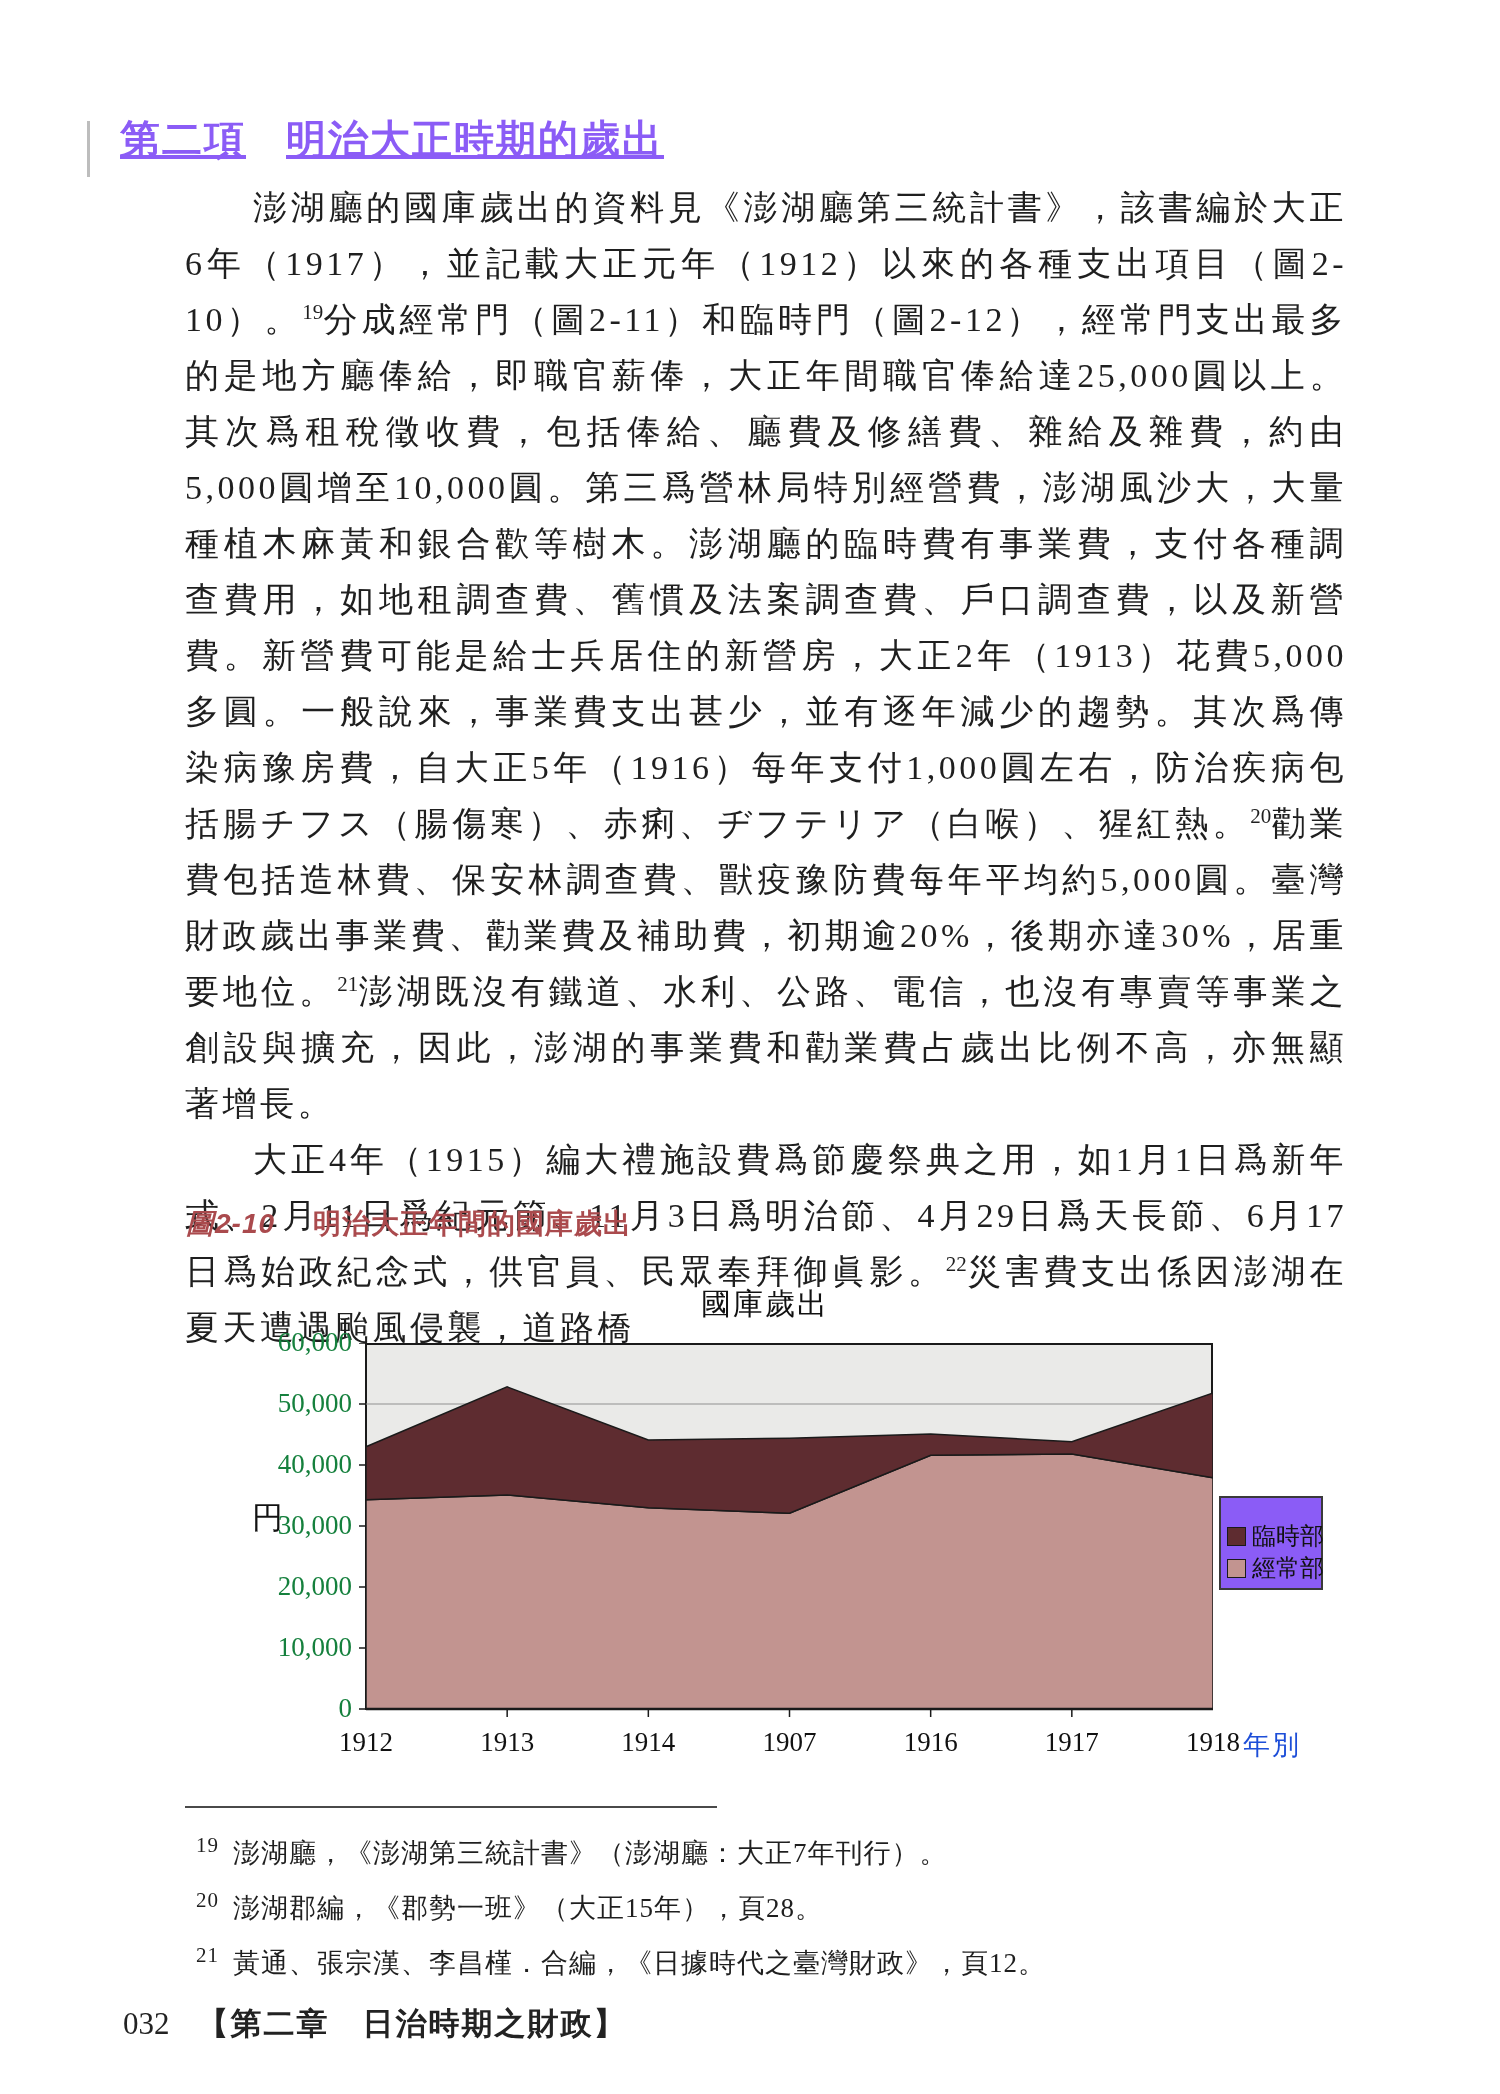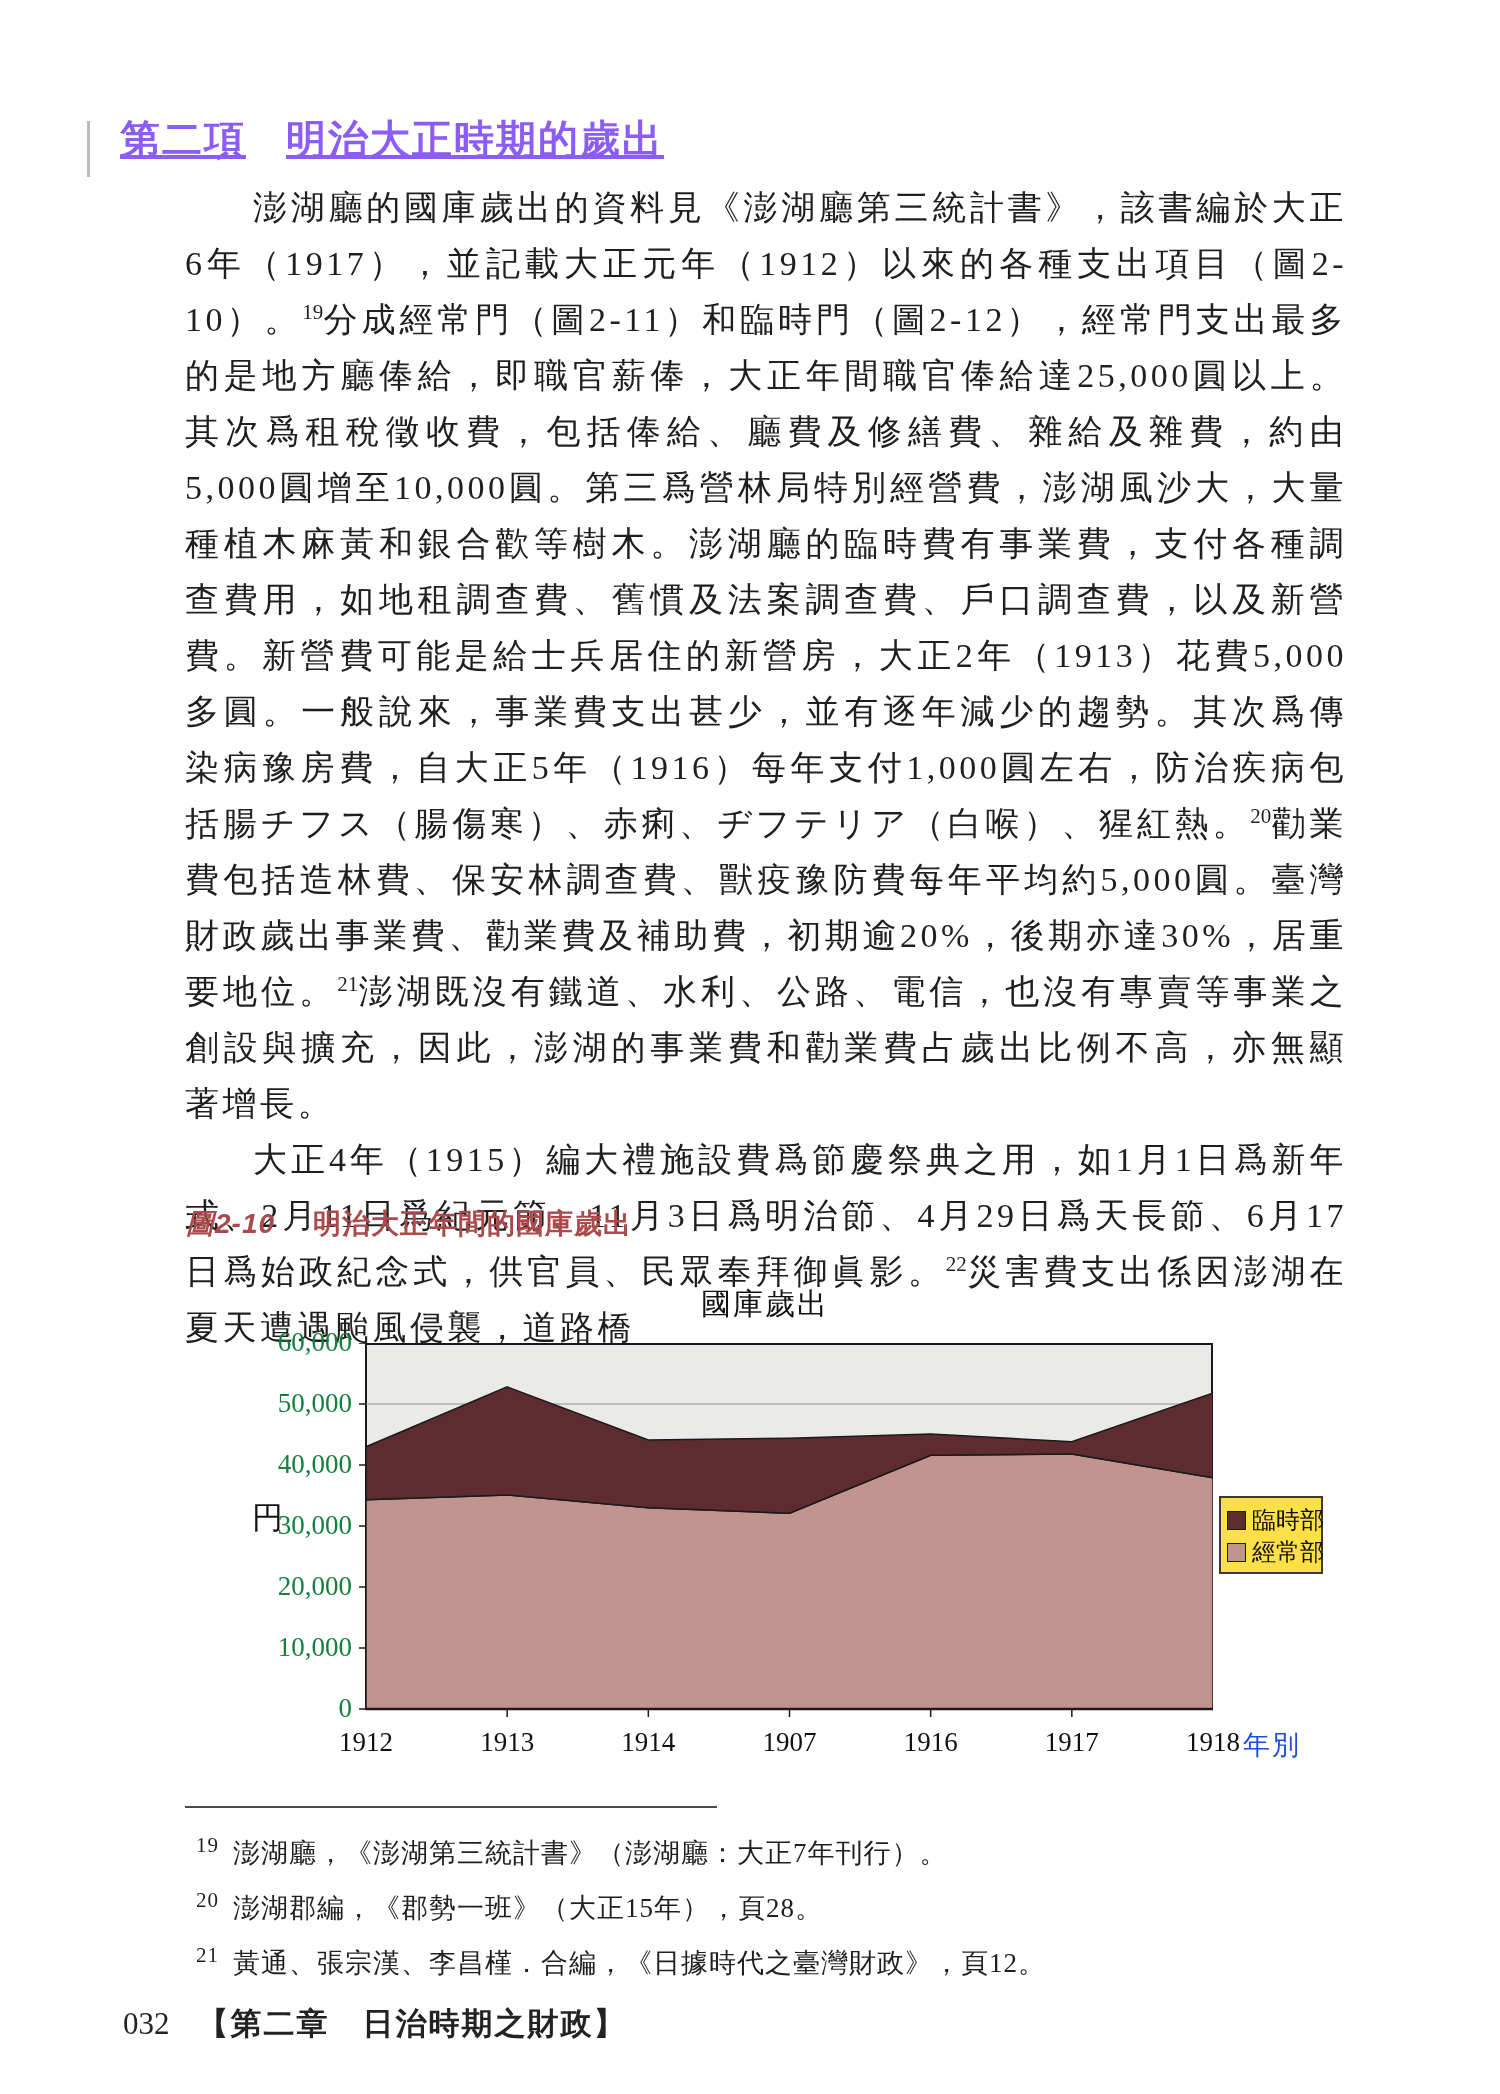--- a/index.html
+++ b/index.html
@@ -17,22 +17,22 @@
                font-size:28px;font-weight:bold;color:#aa4a4d;letter-spacing:1px;white-space:nowrap;}
   .fig-caption .fig-label{margin-right:38px;font-style:italic;}
   
   .chart-layer{position:absolute;left:0;top:0;width:100%;height:100%;}
   .chart-title{position:absolute;left:565px;top:1284px;width:400px;text-align:center;
                font-size:30px;color:#111;letter-spacing:2px;}
   .y-axis-label{position:absolute;left:252px;top:1497px;font-size:31px;color:#111;}
   .x-axis-label{position:absolute;left:1243px;top:1727px;font-size:27px;color:#1d4ed8;letter-spacing:2px;white-space:nowrap;}
   .ytick{position:absolute;width:110px;text-align:right;font-size:27px;color:#15803d;}
   .xtick{position:absolute;width:120px;text-align:center;font-size:27px;color:#111;}
-  .legend{position:absolute;left:1219px;top:1496px;width:104px;background:#fde047;
-          border:2px solid #3a3a3a;box-sizing:border-box;padding:6px 6px 4px 6px;}
+  .legend{position:absolute;left:1219px;top:1496px;width:104px;background:#8b5cf6;
+          border:2px solid #3a3a3a;box-sizing:border-box;padding:22px 6px 4px 6px;}
   .legend-row{display:flex;align-items:center;height:32px;}
   .legend-swatch{width:17px;height:17px;border:1px solid #1a1a1a;margin-right:6px;flex:0 0 auto;}
   .legend-label{font-size:24px;color:#111;white-space:nowrap;}
   .chart-svg{position:absolute;left:356px;top:1343px;}
   
   .footnote-rule{position:absolute;left:185px;top:1806px;width:532px;border-top:2px solid #4a4a4a;}
   .footnotes{position:absolute;left:196px;top:1826px;width:1150px;}
   .fn-line{font-size:27px;line-height:55px;color:#1f1f1f;letter-spacing:1px;}
   .fn-line sup{font-size:21px;vertical-align:super;line-height:0;margin-right:14px;}
   .footer{position:absolute;left:123px;top:2003px;font-size:31px;color:#222;white-space:nowrap;}

